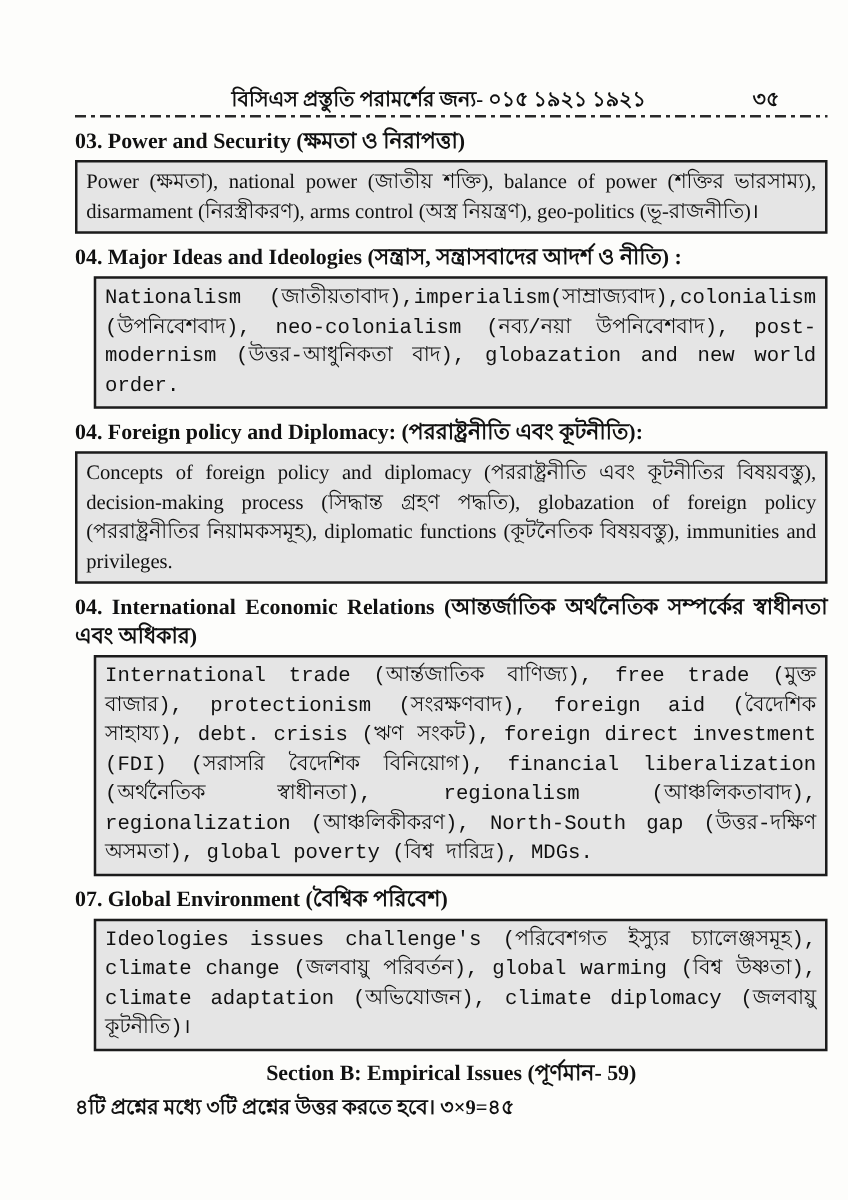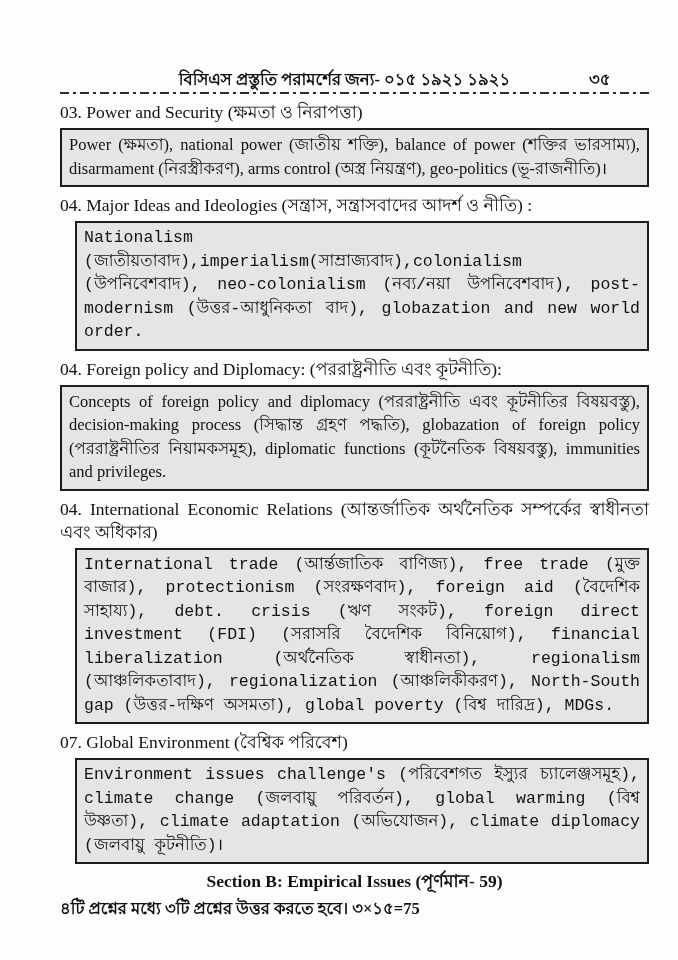--- a/index.html
+++ b/index.html
@@ -6,21 +6,21 @@
   html, body { width: 678px; height: 960px; }
   body {
     background: #fdfdfb;
     font-family: "Liberation Serif", "DejaVu Serif", serif;
     color: #111;
     overflow: hidden;
   }
   .page {
     width: 678px;
     height: 812px;
-    padding: 70px 29px 0 60px;
+    padding: 70px 16px 0 60px;
     position: relative;
   }
   .header-row {
     display: flex;
     align-items: flex-end;
     font-weight: bold;
     font-size: 16.5px;
     line-height: 20px;
   }
   .header-title {
@@ -41,21 +41,21 @@
       #2a2a2a 0px, #2a2a2a 9px,
       transparent 9px, transparent 13px,
       #2a2a2a 13px, #2a2a2a 16px,
       transparent 16px, transparent 20px
     );
     background-size: 20px 2px;
     background-repeat: repeat-x;
     background-position: 0 1px;
   }
   .sec-heading {
-    font-weight: normal;
+    font-weight: bold;
     font-size: 17.5px;
     line-height: 23px;
     margin-top: 7px;
     margin-bottom: 4px;
     text-align: justify;
   }
   .sec-box {
     border: 2px solid #1c1c1c;
     background: #e5e5e5;
     font-size: 16.5px;
@@ -97,19 +97,19 @@
   <div class="sec-heading">04. Major Ideas and Ideologies (সন্ত্রাস, সন্ত্রাসবাদের আদর্শ ও নীতি) :</div>
   <div class="sec-box indent">Nationalism (জাতীয়তাবাদ),imperialism(সাম্রাজ্যবাদ),colonialism (উপনিবেশবাদ), neo-colonialism (নব্য/নয়া উপনিবেশবাদ), post-modernism (উত্তর-আধুনিকতা বাদ), globazation and new world order.</div>
 
   <div class="sec-heading">04. Foreign policy and Diplomacy: (পররাষ্ট্রনীতি এবং কূটনীতি):</div>
   <div class="sec-box">Concepts of foreign policy and diplomacy  (পররাষ্ট্রনীতি এবং কূটনীতির বিষয়বস্তু), decision-making process (সিদ্ধান্ত গ্রহণ পদ্ধতি), globazation of foreign policy (পররাষ্ট্রনীতির নিয়ামকসমূহ), diplomatic functions (কূটনৈতিক বিষয়বস্তু), immunities and privileges.</div>
 
   <div class="sec-heading">04.      International Economic Relations (আন্তর্জাতিক অর্থনৈতিক সম্পর্কের স্বাধীনতা এবং অধিকার)</div>
   <div class="sec-box indent">International trade (আর্ন্তজাতিক বাণিজ্য), free trade (মুক্ত বাজার), protectionism (সংরক্ষণবাদ), foreign aid (বৈদেশিক সাহায্য), debt. crisis (ঋণ সংকট), foreign direct investment (FDI) (সরাসরি বৈদেশিক বিনিয়োগ), financial liberalization (অর্থনৈতিক স্বাধীনতা), regionalism (আঞ্চলিকতাবাদ), regionalization (আঞ্চলিকীকরণ), North-South gap (উত্তর-দক্ষিণ অসমতা), global poverty (বিশ্ব দারিদ্র), MDGs.</div>
 
   <div class="sec-heading">07. Global Environment (বৈশ্বিক পরিবেশ)</div>
-  <div class="sec-box indent">Environment issues challenge's (পরিবেশগত ইস্যুর চ্যালেঞ্জসমূহ), climate change (জলবায়ু পরিবর্তন), global warming (বিশ্ব উষ্ণতা), climate adaptation (অভিযোজন), climate diplomacy (জলবায়ু কূটনীতি)।</div>
+  <div class="sec-box indent">Ideologies issues challenge's (পরিবেশগত ইস্যুর চ্যালেঞ্জসমূহ), climate change (জলবায়ু পরিবর্তন), global warming (বিশ্ব উষ্ণতা), climate adaptation (অভিযোজন), climate diplomacy (জলবায়ু কূটনীতি)।</div>
 
   <div class="section-b-title">Section B: Empirical Issues (পূর্ণমান- 59)</div>
-  <div class="instruction">৪টি প্রশ্নের মধ্যে ৩টি প্রশ্নের উত্তর করতে হবে। ৩×১৫=75</div>
+  <div class="instruction">৪টি প্রশ্নের মধ্যে ৩টি প্রশ্নের উত্তর করতে হবে। ৩×9=৪৫</div>
 
 
 </div>
 
 </body></html>

